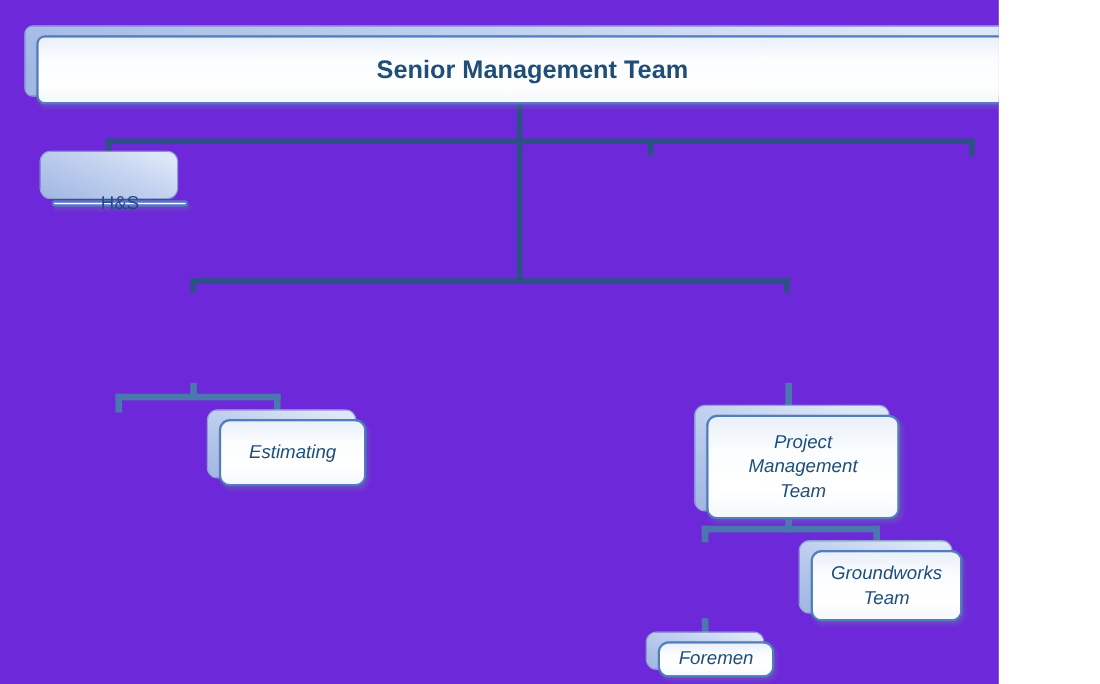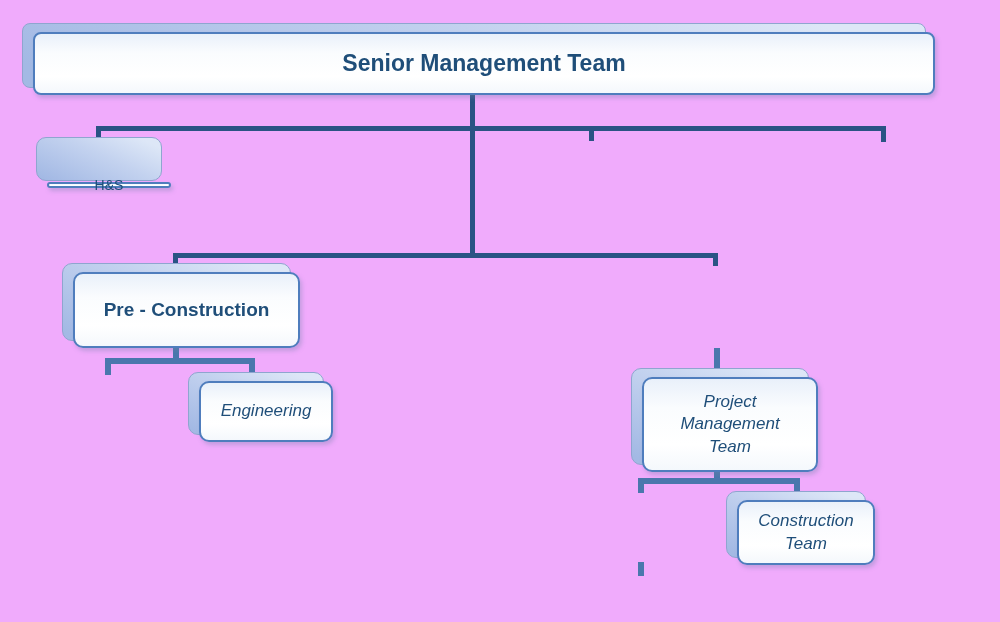--- a/index.html
+++ b/index.html
@@ -1,17 +1,17 @@
 <!DOCTYPE html>
 <html><head>
 <meta charset="utf-8">
 <style>
   html,body { margin:0; padding:0; background:#ffffff; }
   .stage {
-    position:relative; width:1000px; height:622px; background:#f0abfc;
+    position:relative; width:908px; height:622px; background:#6d28d9;
     font-family:"Liberation Sans", sans-serif; overflow:hidden;
   }
   
   .conn { position:absolute; }
   .conn.dark  { background:#2A5384; }
   .conn.light { background:#4A77AD; }
   
   .node { position:absolute; }
   .node .back {
     position:absolute; left:-11px; top:-9px; width:100%; height:100%;
@@ -21,21 +21,21 @@
   .node .front {
     position:absolute; inset:0;
     border:2px solid #4F7DBD; border-radius:10px;
     background:linear-gradient(180deg, #e9f0fa 0%, #fafcfe 32%, #ffffff 72%, #f4f8fc 100%);
     box-shadow:2px 3px 4px rgba(110,130,170,0.35);
     display:flex; align-items:center; justify-content:center;
     text-align:center; color:#1F4E79; line-height:1.3;
   }
   .node.big .back, .node.big .front { border-radius:8px; }
   .lv1 .front { font-size:23px; font-weight:700; }
-  .lv2 .front { font-size:14px; font-weight:400;margin-top:36px; }
+  .lv2 .front { font-size:17px; font-weight:400;margin-top:36px; }
   .lv2b .front { font-size:19px; font-weight:700; padding:0 14px; }
   .it  .front { font-size:17px; font-style:italic; }
   .pad-wide .front { padding:0 38px; }
 </style>
 </head>
 <body>
 
 <div class="stage">
 
   <div class="conn dark" style="left:470px;top:95px;width:5px;height:163px"></div>
@@ -67,45 +67,45 @@
 
   <div class="node lv2" style="left:47px;top:146px;width:124px;height:42px">
     <div class="back"></div>
     <div class="front">
         <span>H&amp;S</span>
       </div>
   </div>
 
 
 
-  <div class="node lv2b" style="left:73px;top:272px;width:227px;height:76px">
-    <div class="back"></div>
-    <div class="front">
-        <span>Pre - Construction</span>
-      </div>
-  </div>
 
 
   <div class="node it" style="left:199px;top:381px;width:134px;height:61px">
     <div class="back"></div>
     <div class="front">
-        <span>Engineering</span>
+        <span>Estimating</span>
       </div>
   </div>
 
 
   <div class="node it pad-wide" style="left:642px;top:377px;width:176px;height:95px">
     <div class="back"></div>
     <div class="front">
         <span>Project Management Team</span>
       </div>
   </div>
 
 
   <div class="node it" style="left:737px;top:500px;width:138px;height:65px">
     <div class="back"></div>
     <div class="front">
-        <span>Construction Team</span>
+        <span>Groundworks Team</span>
       </div>
   </div>
 
+  <div class="node it" style="left:598px;top:583px;width:106px;height:33px">
+    <div class="back"></div>
+    <div class="front">
+        <span>Foremen</span>
+      </div>
+  </div>
 
 </div>
 
 </body></html>

